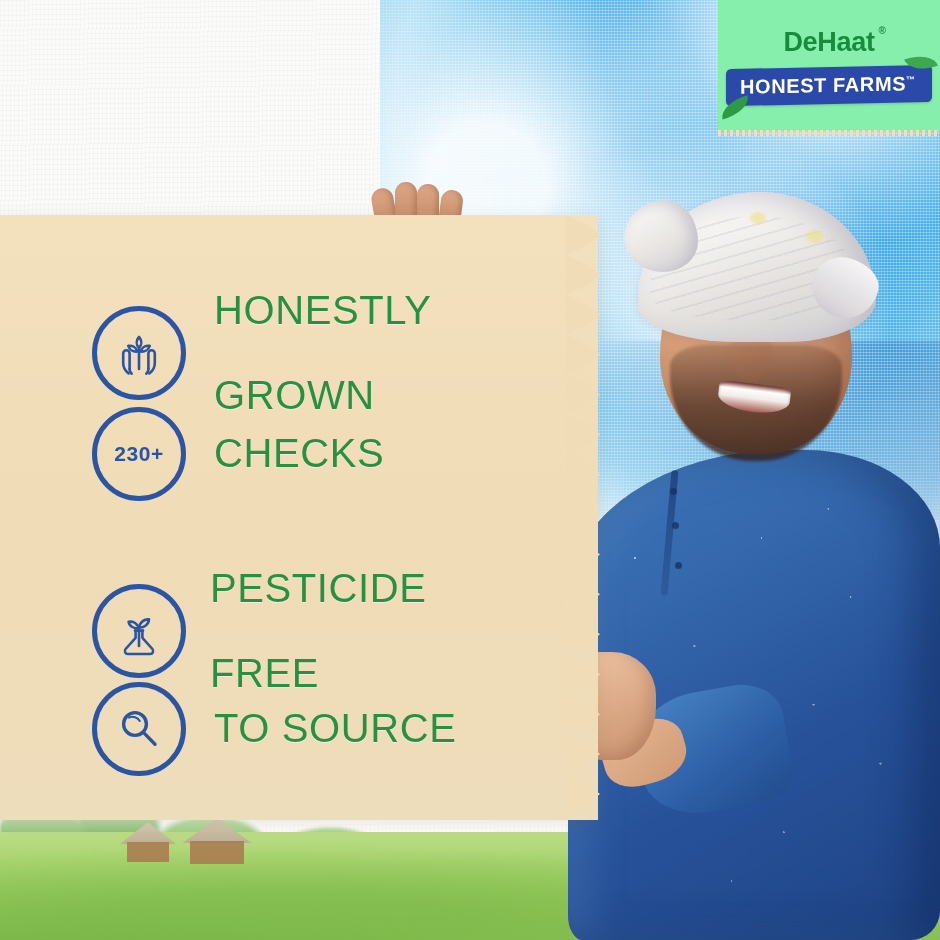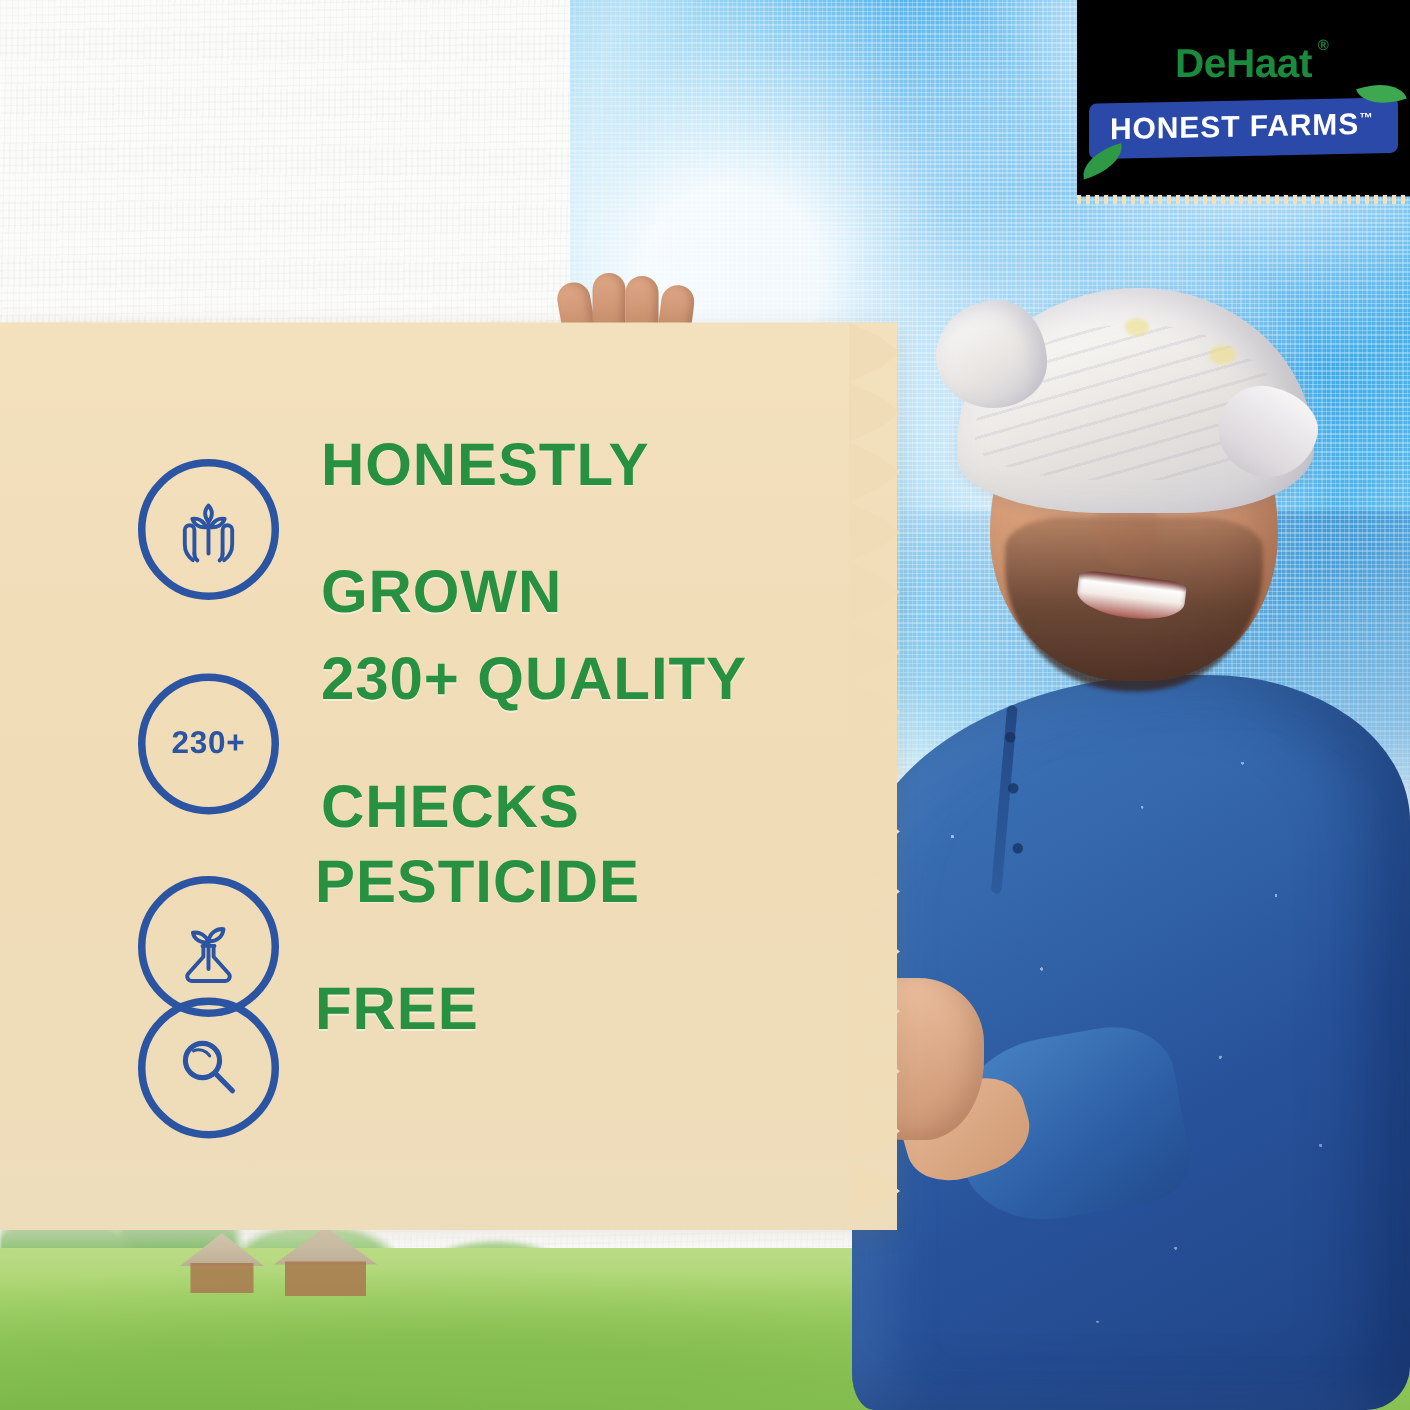--- a/index.html
+++ b/index.html
@@ -125,39 +125,39 @@
     display:flex;align-items:center;justify-content:center;
     position:relative;
   }
   .icon-circle svg{display:block;}
   .circle-num{
     font-family:"Liberation Sans",sans-serif;
     font-weight:700;font-size:21px;color:#2b55a3;letter-spacing:.5px;
   }
   .feature-text{
     font-family:"Liberation Sans",sans-serif;
-    font-weight:700;font-size:40px;line-height:1.06;
+    font-weight:400;font-size:40px;line-height:1.06;
     color:#289141;letter-spacing:.6px;
     text-transform:uppercase;
     text-shadow:0 1px 0 rgba(255,255,255,.45);
     white-space:pre-line;
   }
   .feature-text .ln{display:block;}
   
   .feature-text{
     background-image:
       repeating-linear-gradient(12deg, rgba(255,255,255,.22) 0 1px, rgba(255,255,255,0) 1px 4px),
       repeating-linear-gradient(-76deg, rgba(255,255,255,.14) 0 1px, rgba(255,255,255,0) 1px 6px);
     -webkit-background-clip:text;background-clip:text;
   }
 
   
   .logo-badge{
     position:absolute;left:718px;top:0;width:222px;height:131px;
-    background:#000000;
+    background:#86efac;
     display:flex;flex-direction:column;align-items:center;justify-content:center;
     gap:9px;
   }
   .logo-badge::after{
     content:"";position:absolute;left:0;bottom:-5px;width:100%;height:6px;
     background:#f2dfbc;
     -webkit-mask-image:repeating-linear-gradient(90deg,#000 0 3px,rgba(0,0,0,0) 3px 6px);
             mask-image:repeating-linear-gradient(90deg,#000 0 3px,rgba(0,0,0,0) 3px 6px);
   }
   .logo-top{
@@ -390,21 +390,20 @@
         <span class="ln">HONESTLY</span>
         <span class="ln">GROWN</span>
       </div>
     </div>
 
     <div class="feature f2">
       <div class="icon-circle">
         <span class="circle-num">230+</span>
       </div>
       <div class="feature-text">
-        <span class="ln">230+ QUALITY</span>
         <span class="ln">CHECKS</span>
       </div>
     </div>
 
     <div class="feature f3">
       <div class="icon-circle">
         <svg width="56" height="58" viewBox="0 0 56 58" fill="none" stroke="#2b55a3" stroke-width="2.6" stroke-linecap="round" stroke-linejoin="round">
           <path d="M28 26c-1.8-4.6-6-7-10.4-6.2C18.4 24.4 23 27 28 26z"></path>
           <path d="M28 25.4c.8-5 5-8.4 10-8-.4 5-4.8 8.6-10 8z"></path>
           <path d="M28 25.6V44"></path>
@@ -420,20 +419,21 @@
 
     <div class="feature f4">
       <div class="icon-circle">
         <svg width="56" height="56" viewBox="0 0 56 56" fill="none" stroke="#2b55a3" stroke-width="3.4" stroke-linecap="round" stroke-linejoin="round">
           <circle cx="24" cy="23" r="11.4"></circle>
           <path d="M32.4 31.4 44 43.2"></path>
           <path d="M18 16.6a8.6 8.6 0 0 1 10.8 3.4" stroke-width="2"></path>
         </svg>
       </div>
       <div class="feature-text">
+        <span class="ln">TO SOURCE</span>
       </div>
     </div>
 
   </div>
 
   <div class="logo-badge z6">
     <div class="logo-top">
       <span>DeHaat</span><span class="logo-reg">®</span>
     </div>
     <div class="logo-band">

